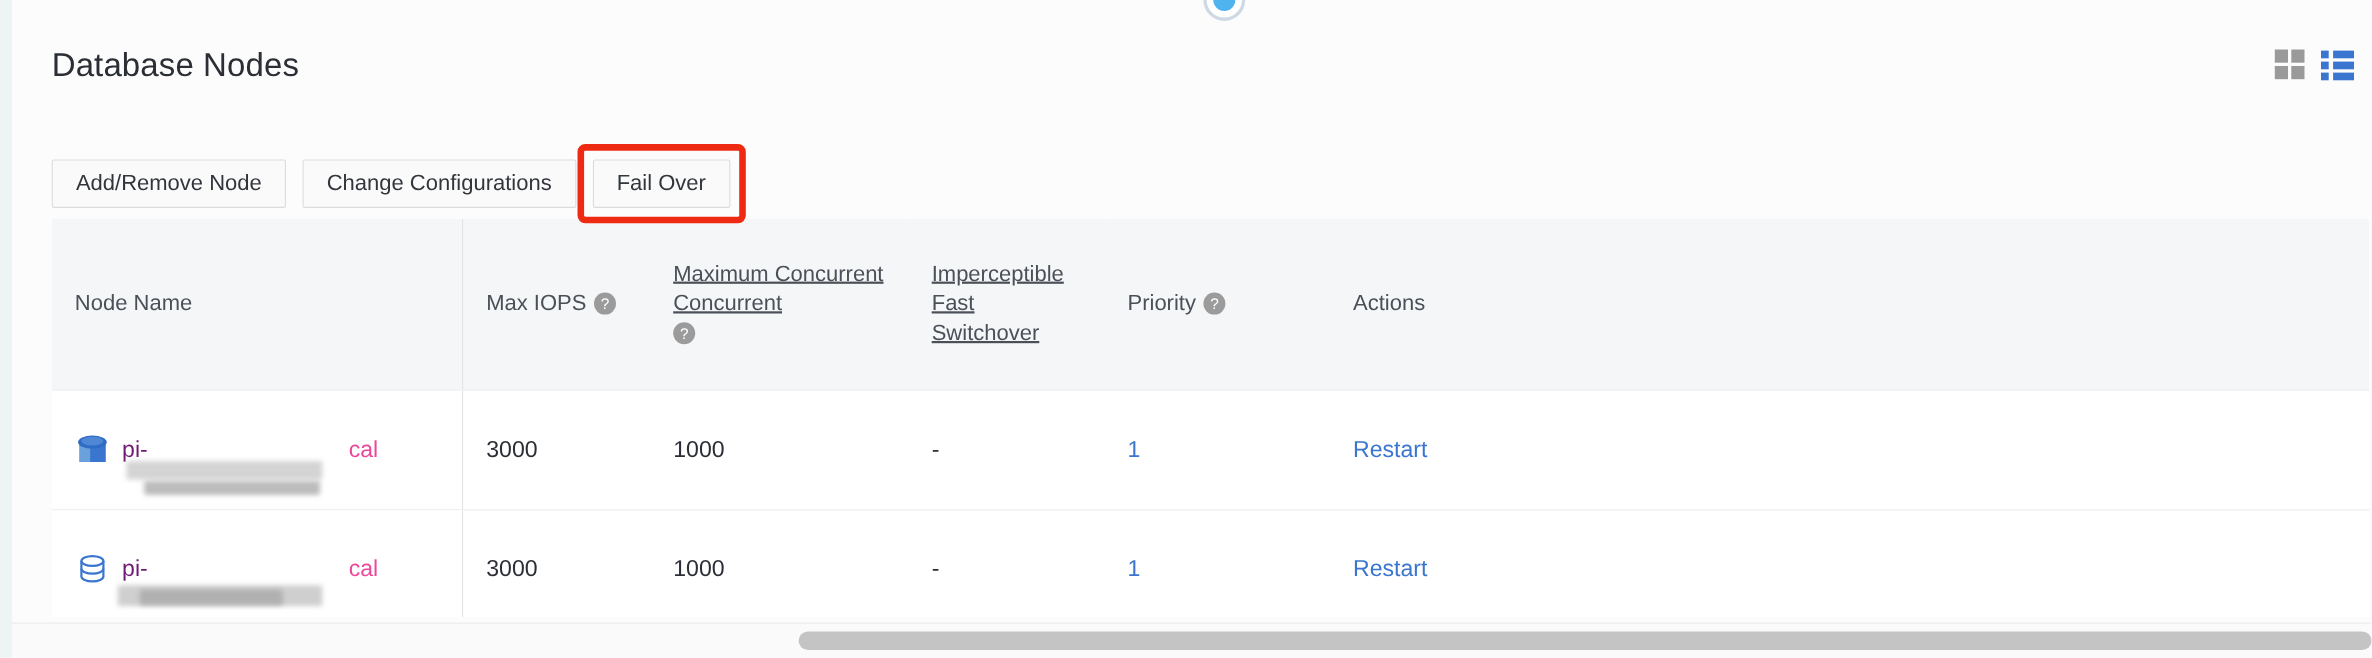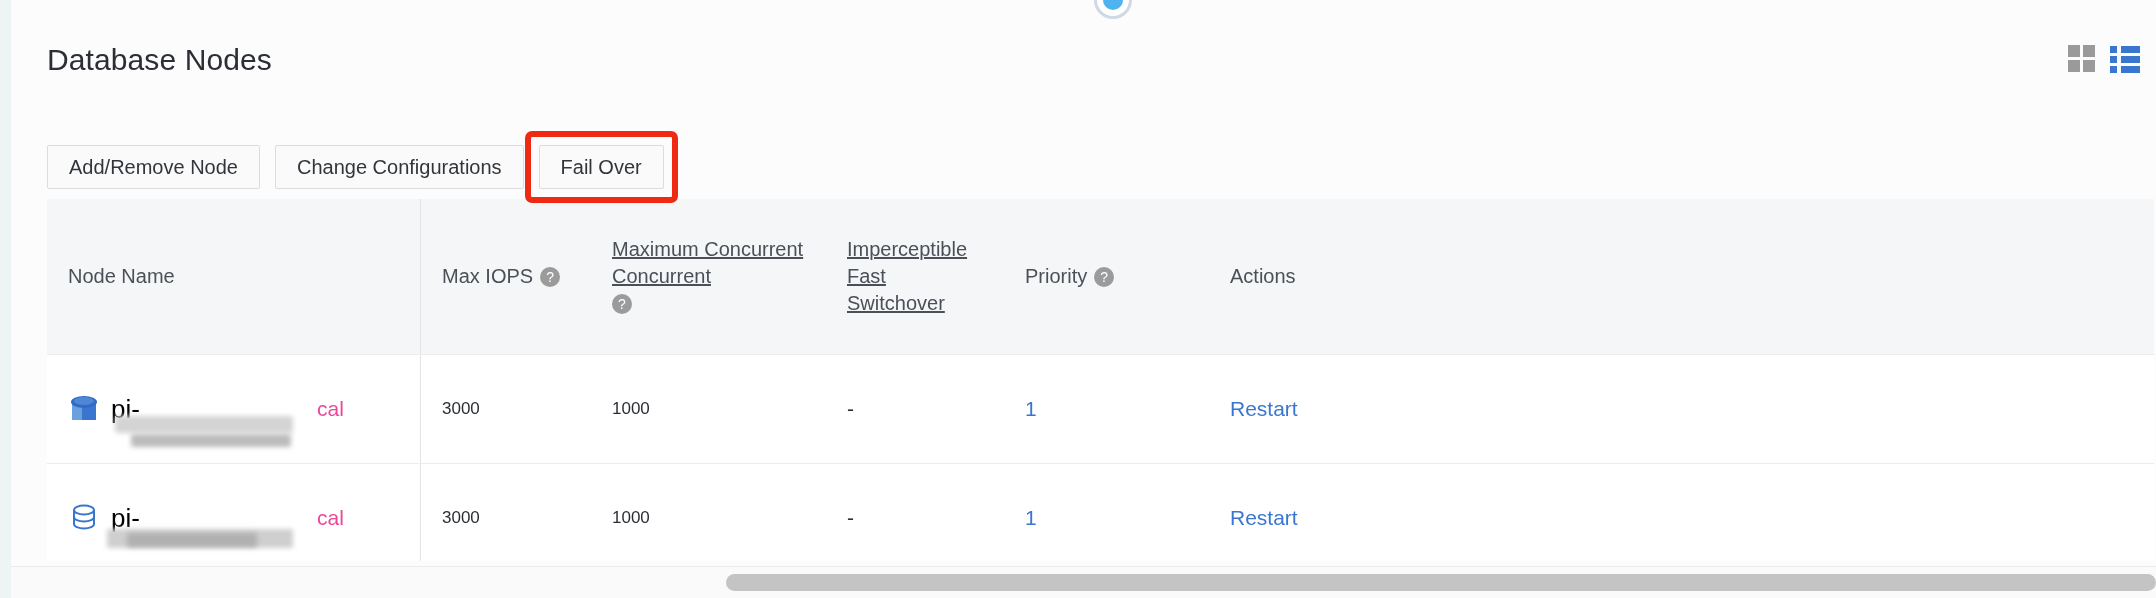--- a/index.html
+++ b/index.html
@@ -243,42 +243,42 @@
   .node-cell {
     display: flex;
     align-items: center;
     gap: 11px;
     padding-left: 21px;
     position: relative;
   }
   .node-text {
     position: relative;
     white-space: nowrap;
-    font-size: 26px;
-    color: #000000;
+    font-size: 21px;
+    color: #701a75;
   }
   
   .redact {
     position: absolute;
     border-radius: 2px;
     filter: blur(2.4px);
   }
 
   
   .overflow-txt {
     position: absolute;
     left: 270px;
     top: 50%;
     transform: translateY(-50%);
     font-size: 21px;
     color: #ec4899;
     white-space: nowrap;
   }
 
-  .num { font-size: 17px; color: #2b2f35; }
+  .num { font-size: 21px; color: #2b2f35; }
   .dash { font-size: 21px; color: #2b2f35; }
   a.link {
     font-size: 21px;
     color: #3a76cf;
     text-decoration: none;
     cursor: pointer;
   }
 
   
   #hscroll-track {

